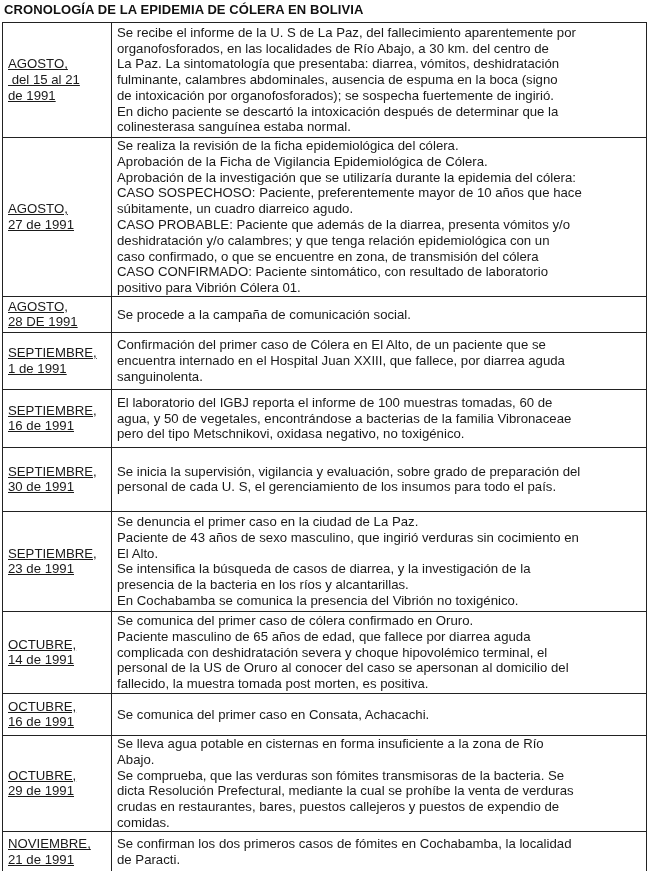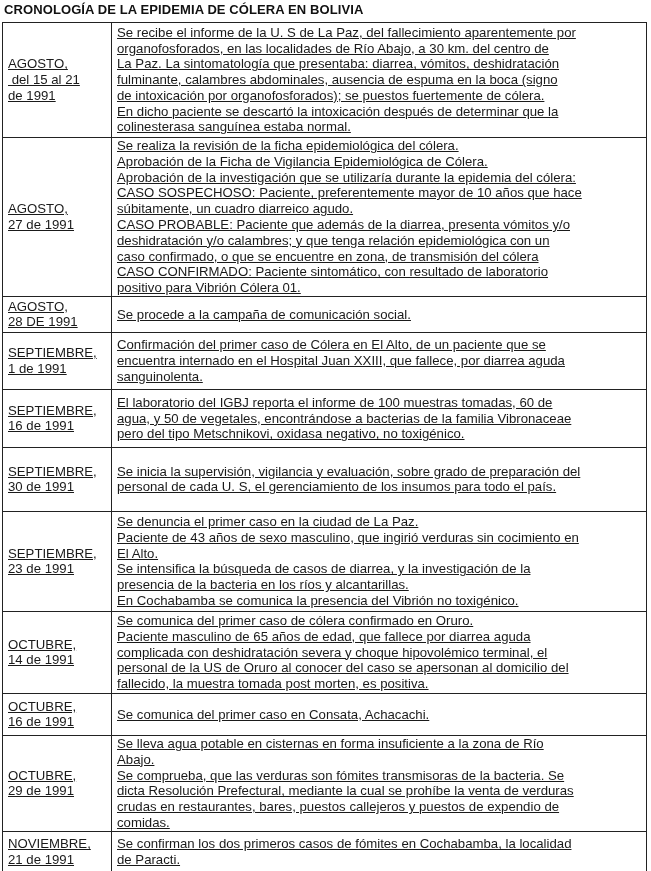--- a/index.html
+++ b/index.html
@@ -18,21 +18,21 @@
       width: 645px; border-collapse: collapse;
       table-layout: fixed;
     }
     table.chron td {
       border: 1.5px solid #222;
       font-size: 13.2px; line-height: 15.8px;
       vertical-align: middle; padding: 0 4px 0 5px;
       overflow: hidden;
     }
     td.date { width: 99px; }
-    td.desc { padding-left: 6px; text-decoration: underline; }
+    td.desc { padding-left: 6px; }
     .line { display: block; white-space: nowrap; }
     .date .line { white-space: pre; text-decoration: underline; }
   </style>
 </head>
 <body>
 
 <div class="title">CRONOLOGÍA DE LA EPIDEMIA DE CÓLERA EN BOLIVIA</div>
 
 <table class="chron">
   <tbody id="chron-body">
@@ -40,21 +40,21 @@
         <td class="date">
           <span class="line">AGOSTO,</span>
           <span class="line"> del 15 al 21</span>
           <span class="line">de 1991</span>
         </td>
         <td class="desc">
           <span class="line">Se recibe el informe de la U. S de La Paz, del fallecimiento aparentemente por</span>
           <span class="line">organofosforados, en las localidades de Río Abajo, a 30 km. del centro de</span>
           <span class="line">La Paz. La sintomatología que presentaba: diarrea, vómitos, deshidratación</span>
           <span class="line">fulminante, calambres abdominales, ausencia de espuma en la boca (signo</span>
-          <span class="line">de intoxicación por organofosforados); se puestos fuertemente de cólera.</span>
+          <span class="line">de intoxicación por organofosforados); se sospecha fuertemente de ingirió.</span>
           <span class="line">En dicho paciente se descartó la intoxicación después de determinar que la</span>
           <span class="line">colinesterasa sanguínea estaba normal.</span>
         </td>
       </tr>
       <tr style="height: 158px;">
         <td class="date">
           <span class="line">AGOSTO,</span>
           <span class="line">27 de 1991</span>
         </td>
         <td class="desc">

